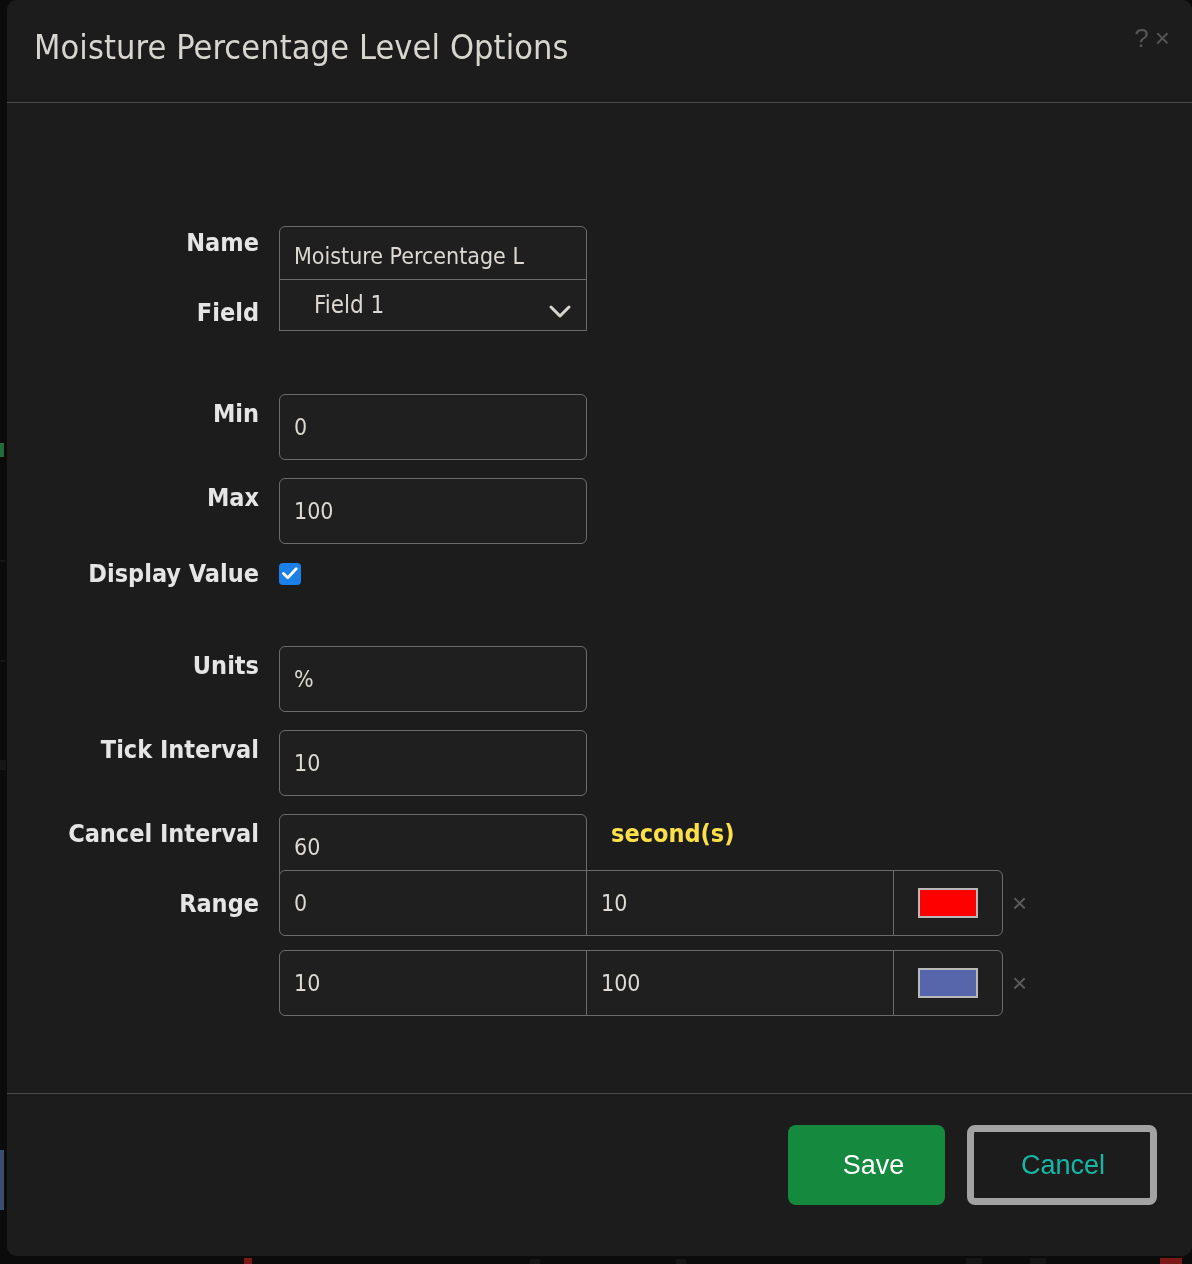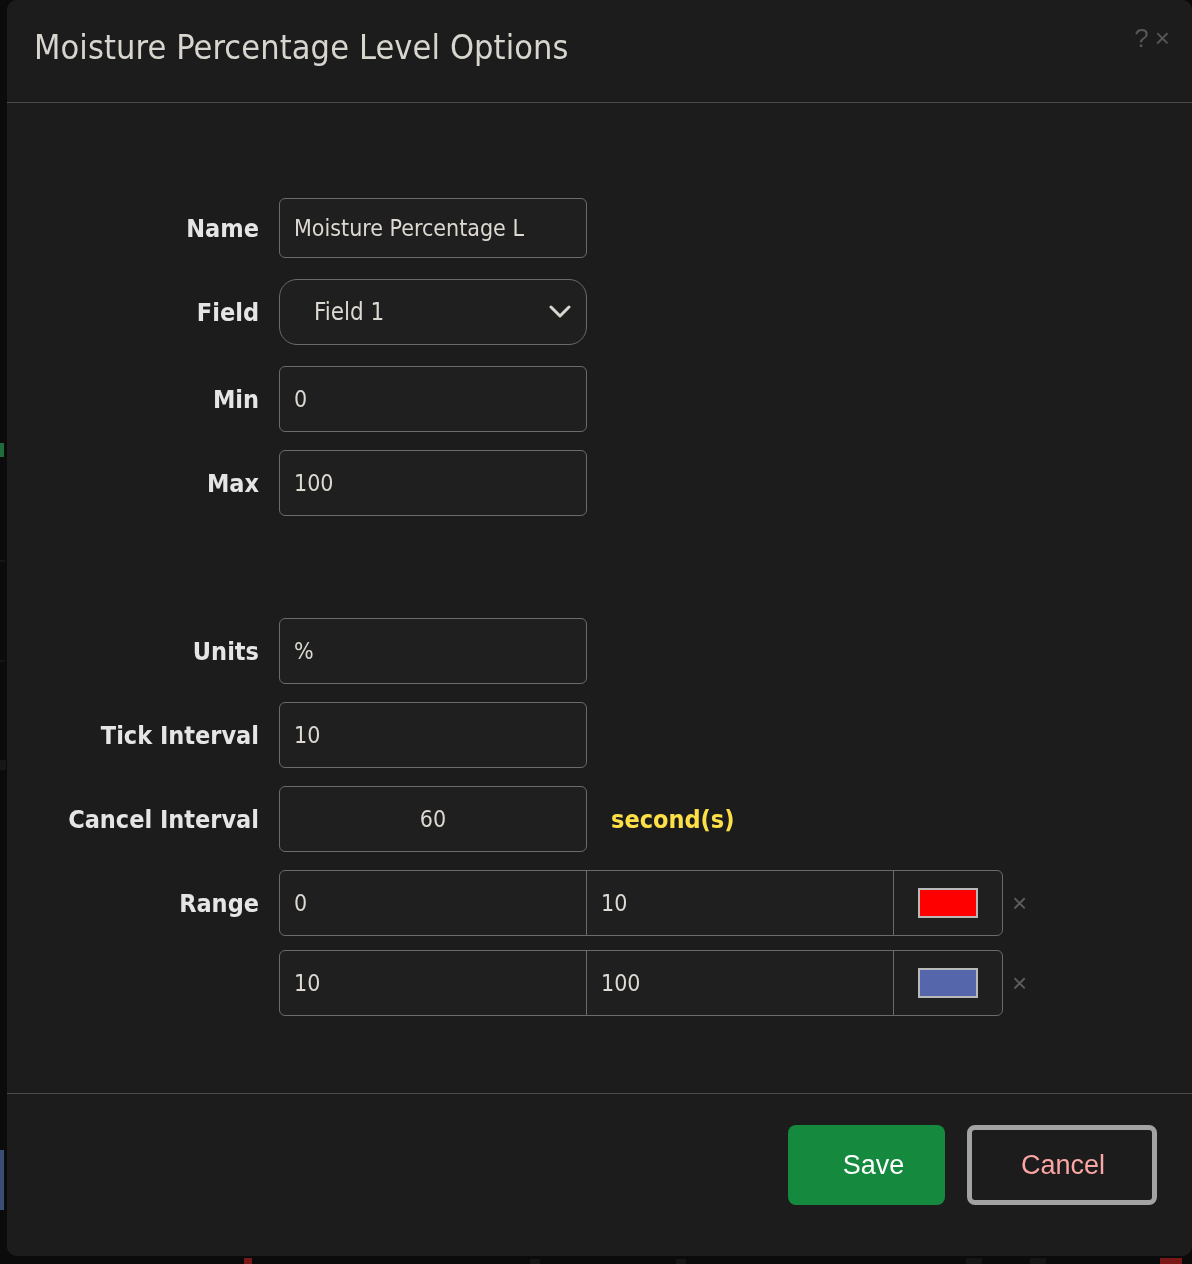--- a/index.html
+++ b/index.html
@@ -107,35 +107,36 @@
     height: 60px;
     box-sizing: border-box;
     background: #1f1f1f;
     border: 1px solid #6b6b6b;
     border-radius: 6px;
     color: #ddd9d2;
     font-size: 23px;
     padding: 0 14px;
     font-family: "DejaVu Sans Condensed", "Liberation Sans Narrow", "Liberation Sans", sans-serif;
     outline: none;
+    margin-top: 28px;
   }
   .txt-input::placeholder { color: #7d7d7d; }
 
   .select-wrap {
     position: relative;
     width: 308px;
     height: 66px;
   }
   .sel-input {
     width: 308px;
-    height: 66px;
+    height: 52px;
     box-sizing: border-box;
     background: #1f1f1f;
     border: 1px solid #6b6b6b;
-    border-radius: 18px;
+    border-radius: 0;
     color: #ddd9d2;
     font-size: 24px;
     padding: 0 34px 0 34px;
     appearance: none;
     -webkit-appearance: none;
     font-family: "DejaVu Sans Condensed", "Liberation Sans Narrow", "Liberation Sans", sans-serif;
     outline: none;
   }
   .sel-chevron {
     position: absolute;
@@ -243,22 +244,22 @@
     font-family: "Liberation Sans", "DejaVu Sans", sans-serif;
   }
   .btn-save {
     background: #158a3e;
     border: none;
     color: #ffffff;
     padding-left: 20px;
   }
   .btn-cancel {
     background: transparent;
-    border: 5px solid #a3a3a3;
-    color: #fca5a5;
+    border: 7px solid #a3a3a3;
+    color: #14b8a6;
     min-width: 190px;
     padding-left: 8px;
   }
 </style>
 </head>
 <body>
 
 <div id="page-backdrop">
   <div class="bg-accent-green" style="left:0px;top:443px;width:4px;height:14px;"></div>
   <div class="bg-strip" style="left:0px;top:560px;width:5px;height:2px;"></div>
@@ -307,34 +308,42 @@
     <div class="form-row" style="top:263px;">
       <div class="lbl">Min</div>
       <input class="txt-input" style="height: 66px;" type="text" value="0">
     </div>
 
     <div class="form-row" style="top:347px;">
       <div class="lbl">Max</div>
       <input class="txt-input" style="height: 66px;" type="text" value="100">
     </div>
 
+    <div class="form-row" style="top:456px;">
+      <div class="lbl">Display Value</div>
+      <span class="checkbox">
+        <svg width="16" height="13" viewBox="0 0 16 13">
+          <path d="M1.5 6.5 L5.8 10.8 L14.2 1.8" stroke="#ffffff" stroke-width="2.8" fill="none" stroke-linecap="round" stroke-linejoin="round"></path>
+        </svg>
+      </span>
+    </div>
 
     <div class="form-row" style="top:515px;justify-content:space-between;">
       <div class="lbl">Units</div>
       <input class="txt-input" style="height: 66px;" type="text" value="%">
     </div>
 
     <div class="form-row" style="top:599px;">
       <div class="lbl">Tick Interval</div>
       <input class="txt-input" style="height: 66px;" type="text" value="10">
     </div>
 
     <div class="form-row" style="top:683px;">
       <div class="lbl">Cancel Interval</div>
-      <input class="txt-input" style="height: 66px; text-align: center;" type="text" value="60">
+      <input class="txt-input" style="height: 66px;" type="text" value="60">
       <span class="suffix-text">second(s)</span>
     </div>
 
     <div class="form-row" style="top:767px;">
       <div class="lbl">Range</div>
       <input class="range-input" style="border-radius: 6px 0px 0px 6px;" type="text" value="0">
       <input class="range-input" style="border-radius: 0px; margin-left: -1px;" type="text" value="10">
       <div class="color-cell" style="border-radius:0 6px 6px 0;margin-left:-1px;">
         <span class="swatch" id="swatch-0" style="background: rgb(255, 0, 0);"></span>
       </div>

